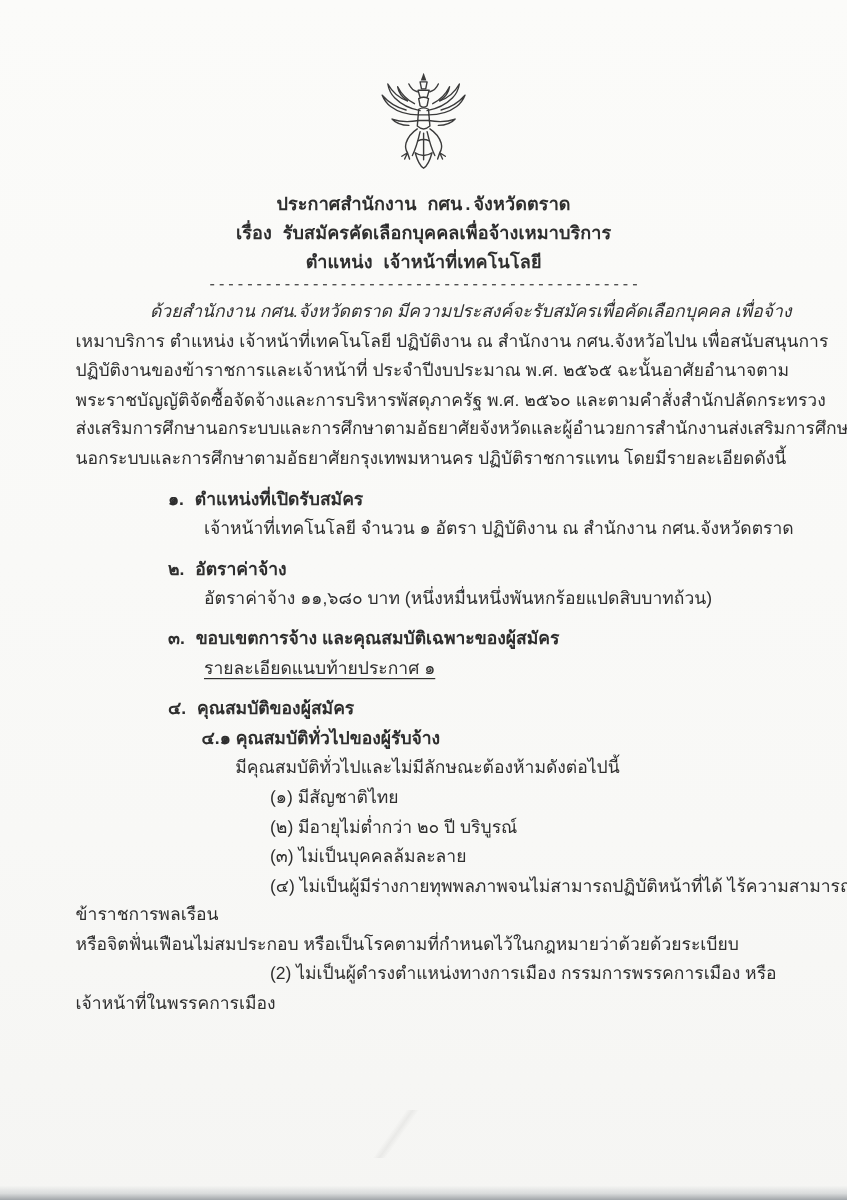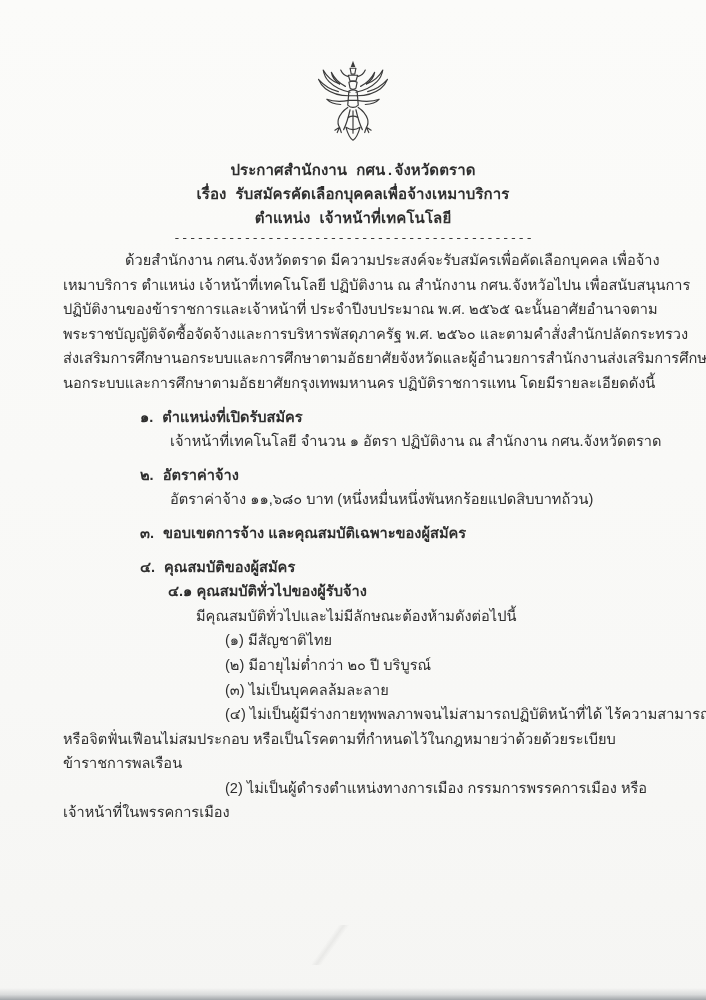--- a/index.html
+++ b/index.html
@@ -26,21 +26,21 @@
     position:absolute; top:230px; left:0; width:100%;
     text-align:center; font-size:13px; color:#3b3b3b; letter-spacing:0;
     font-family:"DejaVu Sans Mono","Liberation Mono",monospace;
   }
 
   .content {
     position:absolute; top:248px; left:63px; width:600px;
     font-size:14.6px; line-height:24.6px;
   }
   .line { white-space:nowrap; }
-  .indent-first { padding-left:62px; }
+  .indent-first { padding-left:62px;font-style:italic; }
 
   .gap { height:9px; }
 
   .sec-head { padding-left:77px; font-weight:700; white-space:nowrap; }
   .sec-num { display:inline-block; margin-right:9px; }
   .sec-body { padding-left:107px; white-space:nowrap; }
   .underlined { text-decoration:underline; text-underline-offset:3px; }
 
   .sub-41 { padding-left:105px; white-space:nowrap;font-weight:bold; }
   .sub-intro { padding-left:133px; white-space:nowrap; }
@@ -125,36 +125,37 @@
       </div>
       <div class="sec-body">อัตราค่าจ้าง ๑๑,๖๘๐ บาท  (หนึ่งหมื่นหนึ่งพันหกร้อยแปดสิบบาทถ้วน)</div>
     </div>
 
     <div class="gap"></div>
 
     <div>
       <div class="sec-head">
         <span class="sec-num">๓.</span><span>ขอบเขตการจ้าง และคุณสมบัติเฉพาะของผู้สมัคร</span>
       </div>
+      <div class="sec-body underlined">รายละเอียดแนบท้ายประกาศ ๑</div>
     </div>
 
     <div class="gap"></div>
 
     <div>
       <div class="sec-head">
         <span class="sec-num">๔.</span><span>คุณสมบัติของผู้สมัคร</span>
       </div>
       <div class="sub-41">๔.๑ คุณสมบัติทั่วไปของผู้รับจ้าง</div>
       <div class="sub-intro">มีคุณสมบัติทั่วไปและไม่มีลักษณะต้องห้ามดังต่อไปนี้</div>
       <div class="q-item">(๑) มีสัญชาติไทย</div>
       <div class="q-item">(๒) มีอายุไม่ต่ำกว่า ๒๐ ปี บริบูรณ์</div>
       <div class="q-item">(๓) ไม่เป็นบุคคลล้มละลาย</div>
       <div class="q-item">(๔) ไม่เป็นผู้มีร่างกายทุพพลภาพจนไม่สามารถปฏิบัติหน้าที่ได้ ไร้ความสามารถ</div>
+      <div class="q-cont">ข้าราชการพลเรือน</div>
       <div class="q-cont">หรือจิตฟั่นเฟือนไม่สมประกอบ หรือเป็นโรคตามที่กำหนดไว้ในกฎหมายว่าด้วยด้วยระเบียบ</div>
-      <div class="q-cont">ข้าราชการพลเรือน</div>
       <div class="q-item">(2) ไม่เป็นผู้ดำรงตำแหน่งทางการเมือง กรรมการพรรคการเมือง หรือ</div>
       <div class="q-cont">เจ้าหน้าที่ในพรรคการเมือง</div>
     </div>
 
   </div>
 
   <div class="crease"></div>
   <div class="scan-bottom"></div>
 </div>
 

